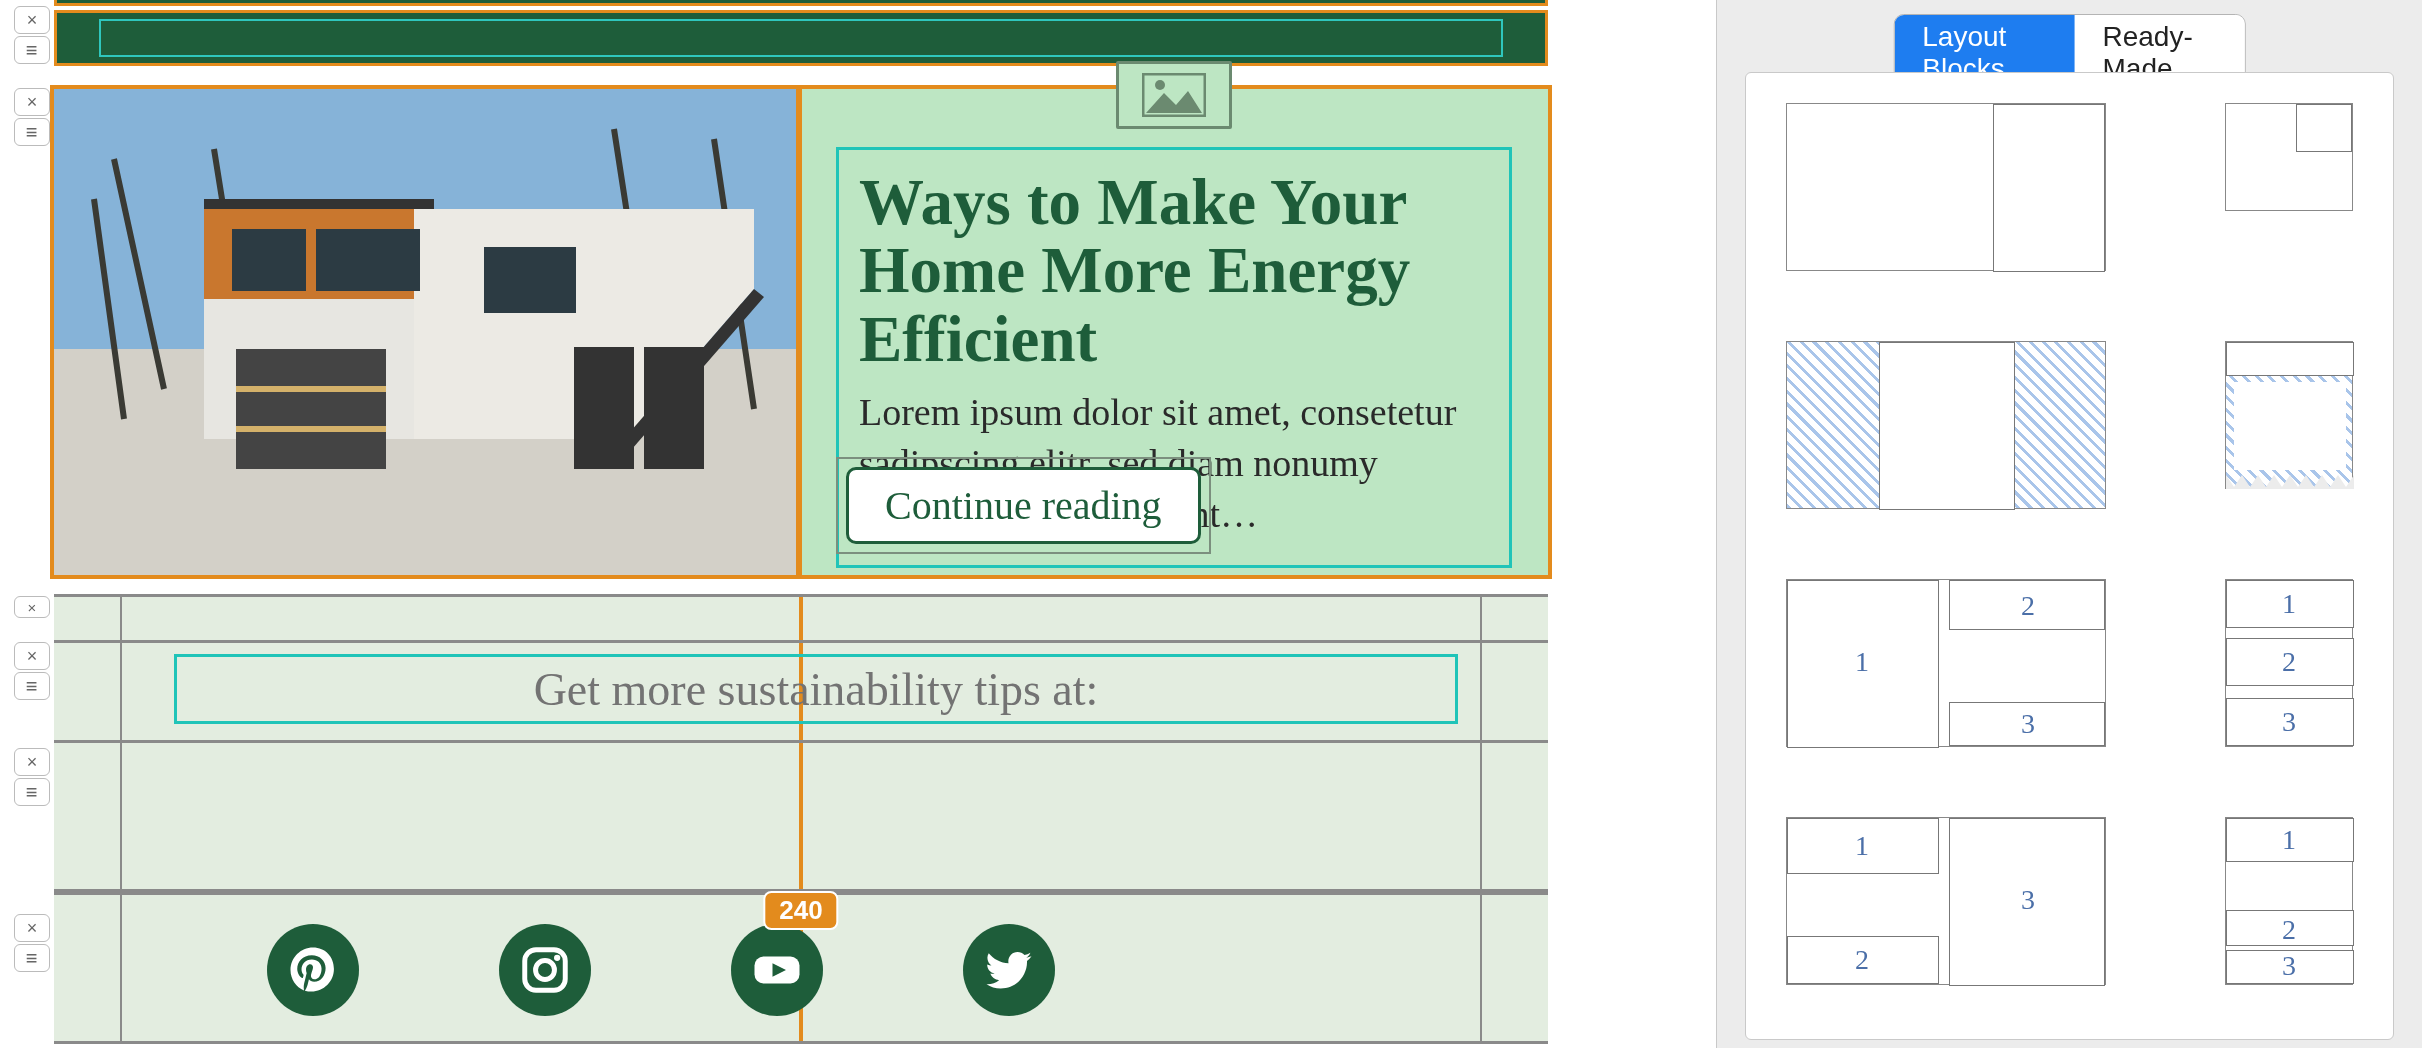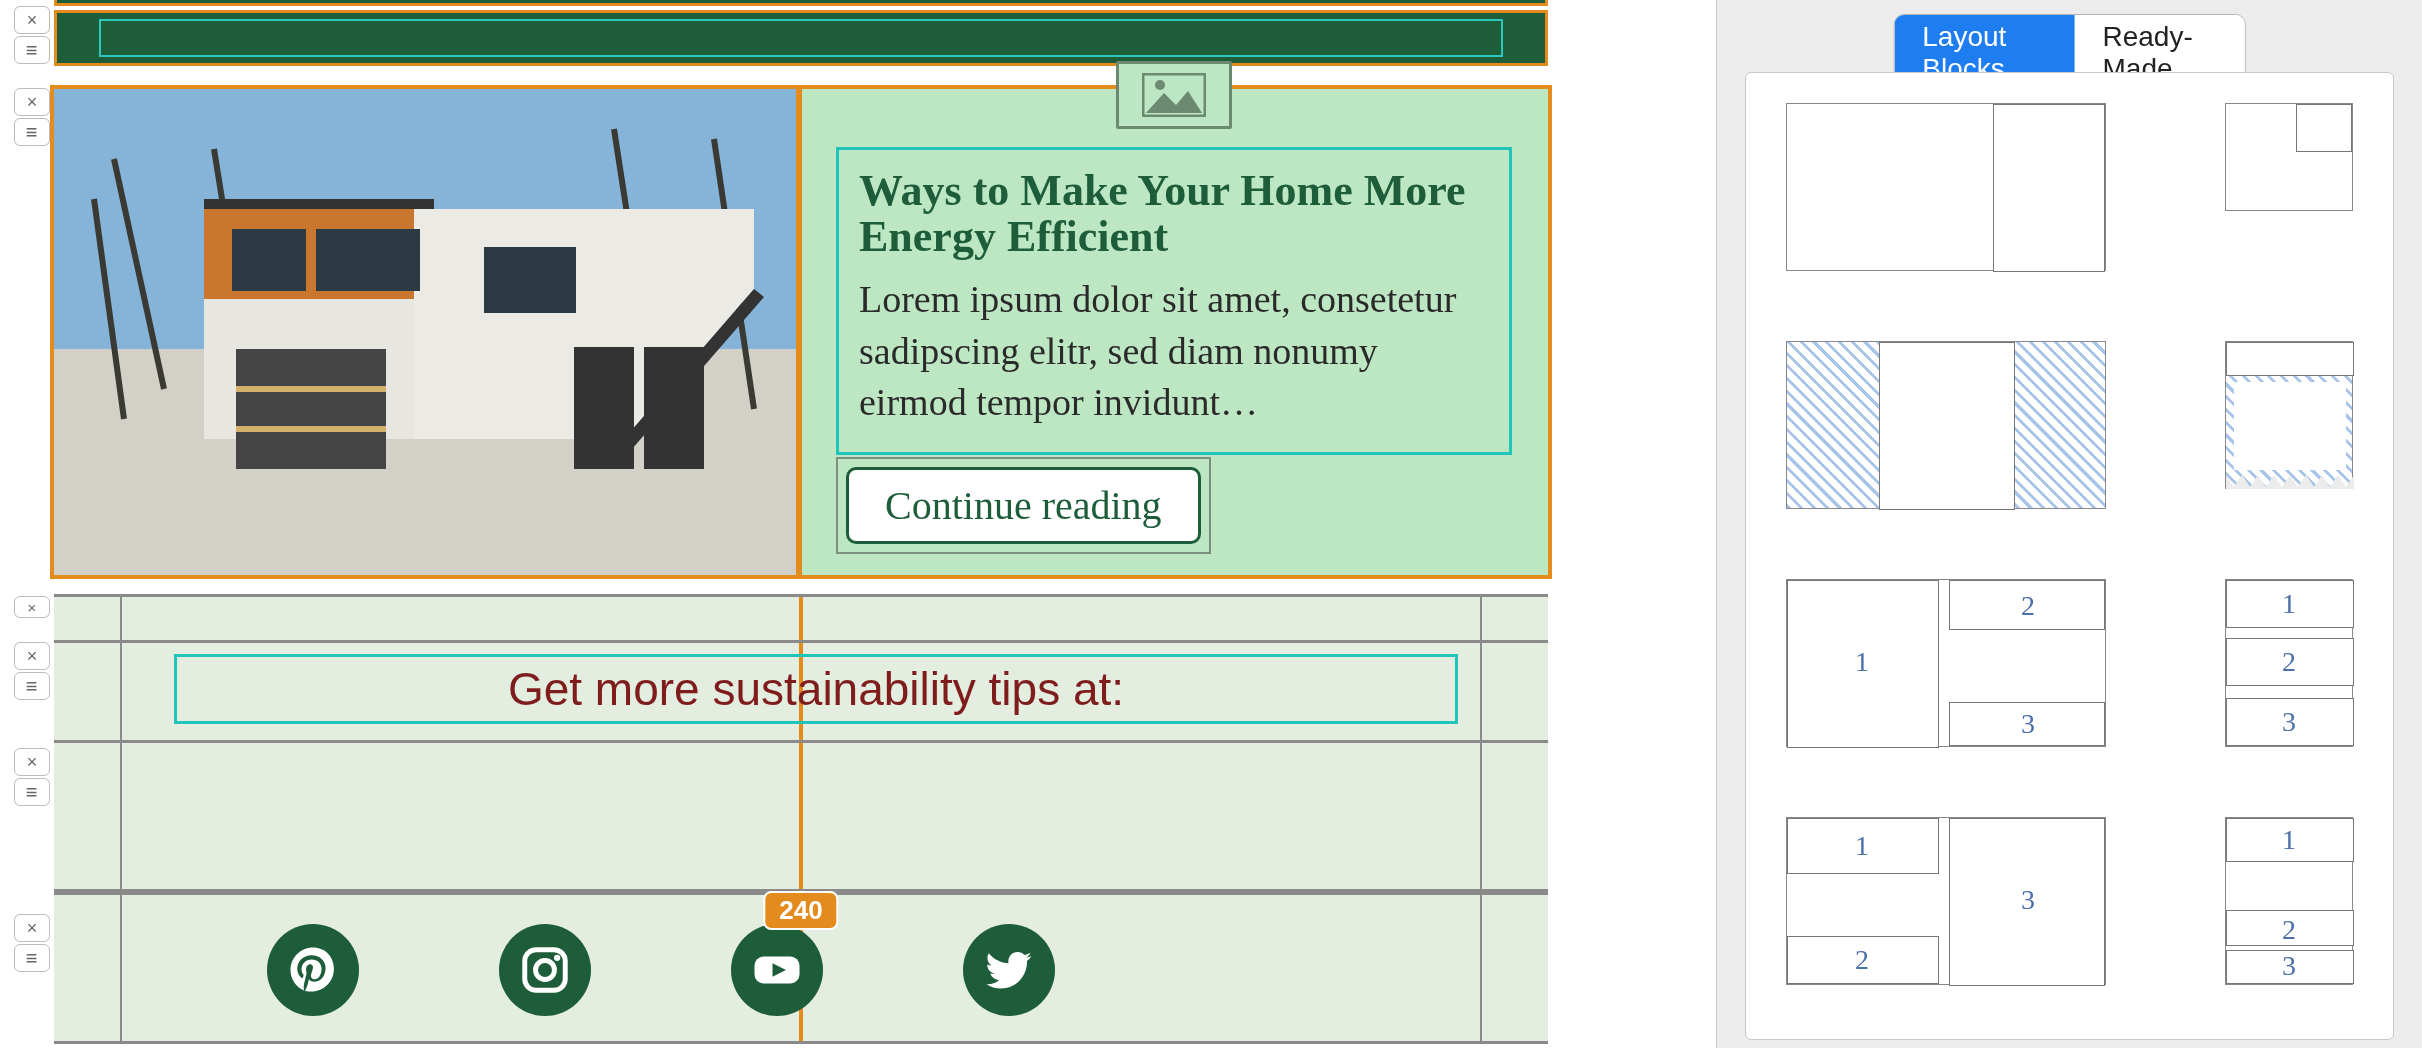--- a/index.html
+++ b/index.html
@@ -102,21 +102,21 @@
 
   .text-sel {
     position: absolute;
     top: 58px; left: 36px; right: 36px;
     border: 3px solid #20c4b8;
     padding: 18px 20px 24px 20px;
   }
   .article-title {
     font-family: "Brush Script MT","Segoe Script",cursive;
     font-weight: 700;
-    font-size: 44px;
+    font-size: 65px;
     line-height: 1.05;
     color: #1e5d3a;
     margin-bottom: 14px;
   }
   .article-body {
     font-family: Georgia, "Times New Roman", serif;
     font-size: 38px;
     line-height: 1.35;
     color: #2a2a2a;
   }
@@ -162,23 +162,23 @@
   .f2 { height: 100px; }
   .f3 { height: 152px; border-bottom:3px solid #8a8a8a;}
   .f4 { height: 152px; border-bottom:3px solid #8a8a8a;}
 
   .tips-sel {
     position:absolute; left:120px; right:90px; top:60px; height:70px;
     border:3px solid #20c4b8;
     display:flex; align-items:center; justify-content:center;
   }
   .tips-text {
-    font-family: Liberation Sans, sans-serif;
+    font-family: Liberation Serif, serif;
     font-size: 46px;
-    color: #7f1d1d;
+    color: #737373;
   }
   .site-text {
     position:absolute; left:0; right:0; top:152px; text-align:center;
     font-family: "Brush Script MT","Segoe Script",cursive;
     font-weight:700;
     font-size: 100px;
     color: #1e5d3a;
   }
 
   .dim-badge {

